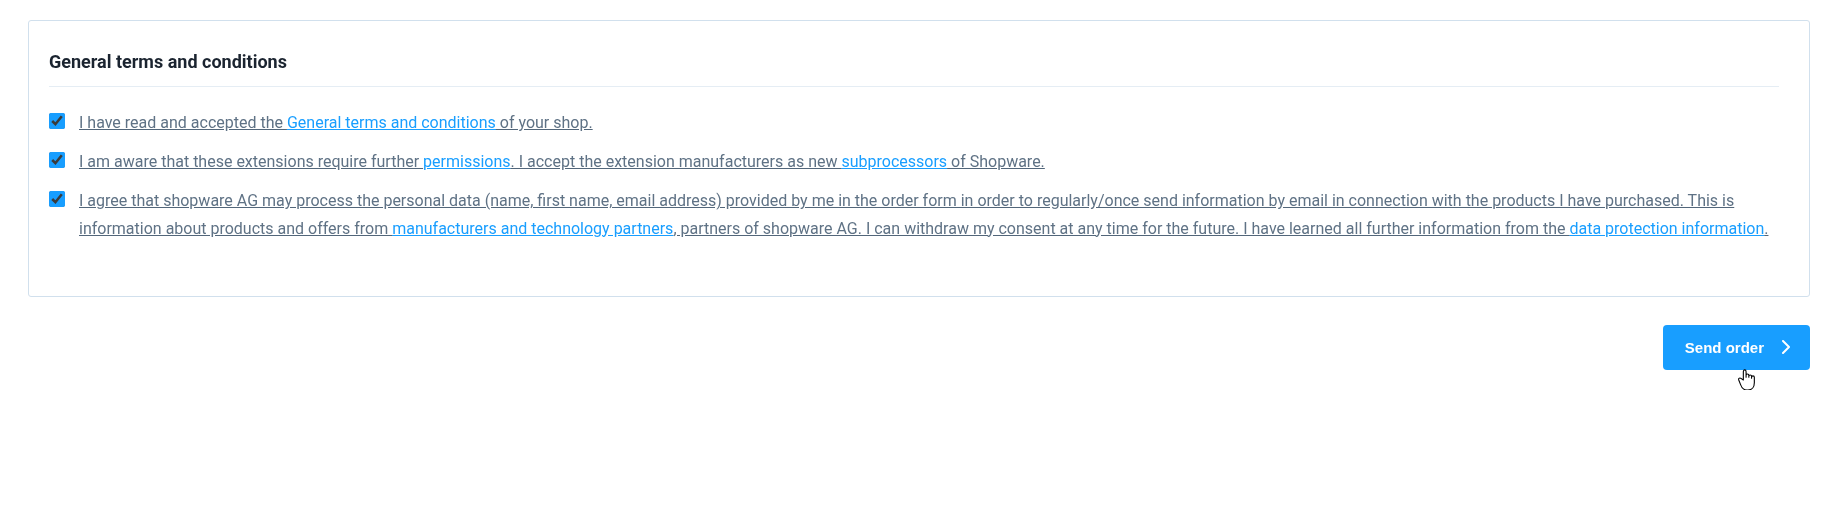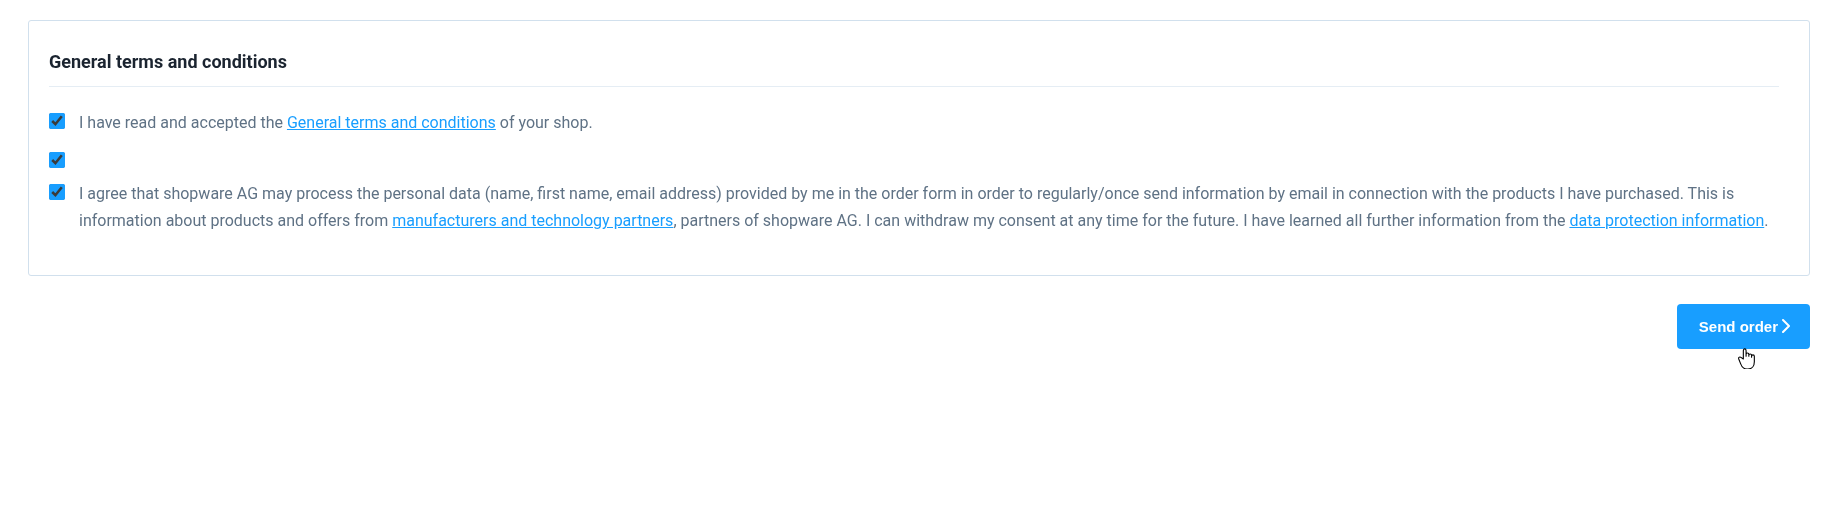--- a/index.html
+++ b/index.html
@@ -28,23 +28,24 @@
     .divider {
       border: none;
       border-top: 1px solid #e5edf4;
       margin-bottom: 22px;
     }
     .checkbox-row {
       display: flex;
       align-items: flex-start;
       margin-bottom: 12px;
       line-height: 1.7;
+      text-decoration: underline;
     }
     .checkbox-row:last-child {
-      margin-bottom: 0;
+      margin-bottom: 14px;
     }
     .checkbox {
       flex-shrink: 0;
       width: 16px;
       height: 16px;
       accent-color: #189eff;
       margin-right: 14px;
       margin-top: 4px;
       cursor: pointer;
     }
@@ -67,21 +68,21 @@
       background: #189eff;
       color: #ffffff;
       border: none;
       border-radius: 4px;
       padding: 14px 20px 14px 22px;
       font-size: 15px;
       font-weight: 600;
       cursor: pointer;
       display: inline-flex;
       align-items: center;
-      gap: 4px;
+      gap: 18px;
     }
     .chevron-icon {
       width: 8px;
       height: 14px;
     }
     .cursor-icon {
       position: absolute;
       right: 52px;
       bottom: -22px;
       width: 22px;
@@ -98,20 +99,23 @@
 
   <div class="checkbox-row">
     <input type="checkbox" class="checkbox" checked="" style="">
     <label class="checkbox-label">
       <span>I have read and accepted the </span><a class="link">General terms and conditions</a><span> of your shop.</span>
     </label>
   </div>
 
   <div class="checkbox-row">
     <input type="checkbox" class="checkbox" checked="" style="">
+    <label class="checkbox-label">
+      <span>I am aware that these extensions require further </span><a class="link">permissions</a><span>. I accept the extension manufacturers as new </span><a class="link">subprocessors</a><span> of Shopware.</span>
+    </label>
   </div>
 
   <div class="checkbox-row">
     <input type="checkbox" class="checkbox" checked="" style="">
     <label class="checkbox-label">
       <span>I agree that shopware AG may process the personal data (name, first name, email address) provided by me in the order form in order to regularly/once send information by email in connection with the products I have purchased. This is information about products and offers from </span><a class="link">manufacturers and technology partners</a><span>, partners of shopware AG. I can withdraw my consent at any time for the future. I have learned all further information from the </span><a class="link">data protection information</a><span>.</span>
     </label>
   </div>
 </div>
 

